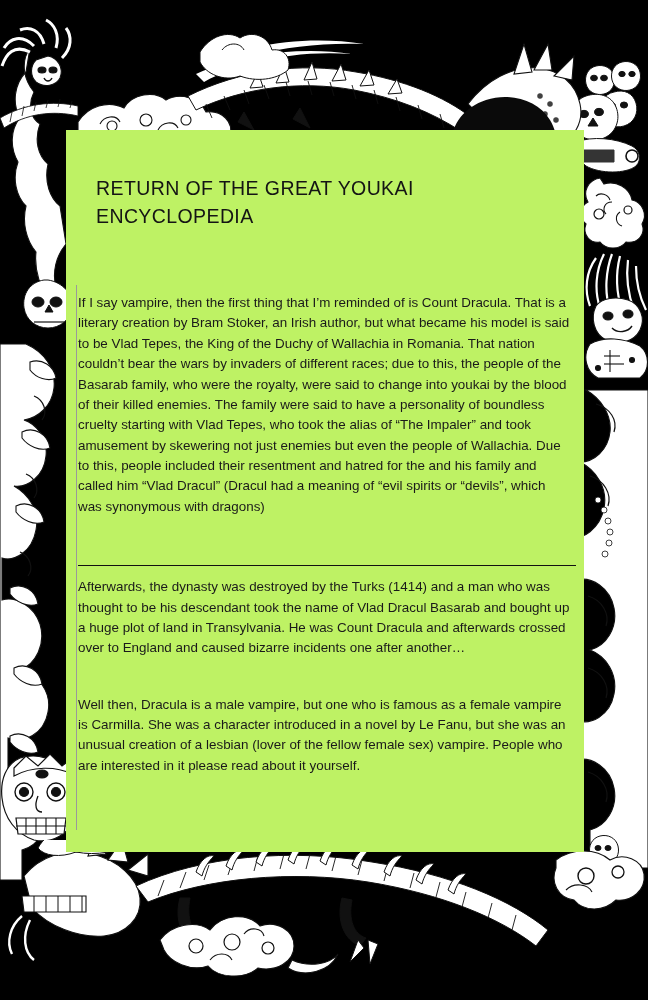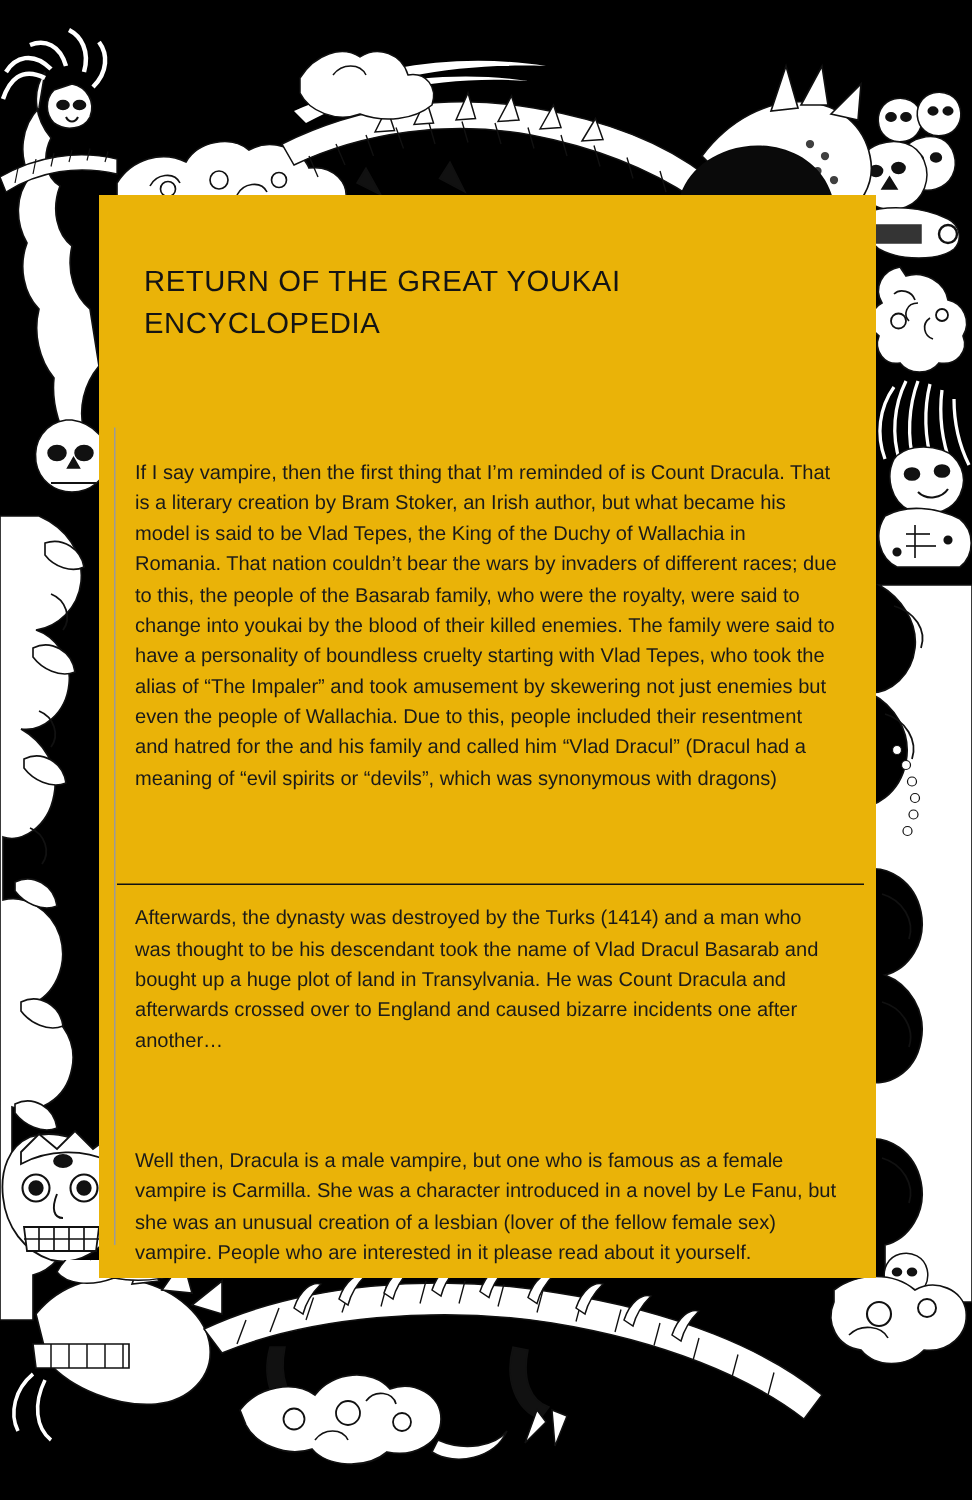--- a/index.html
+++ b/index.html
@@ -23,21 +23,21 @@
   }
   .art-layer svg { display: block; }
 
   
   #content-panel {
     position: absolute;
     left: 66px;
     top: 130px;
     width: 518px;
     height: 722px;
-    background: #eab308;
+    background: #bef264;
     z-index: 5;
   }
 
   #page-title {
     position: absolute;
     left: 30px;
     top: 32px;
     width: 420px;
     font-size: 19.5px;
     line-height: 1.42;
@@ -52,21 +52,21 @@
     left: 12px;
     top: 163px;
     width: 498px;
   }
 
   .para {
     font-size: 13.4px;
     line-height: 1.52;
     color: #1a1a1a;
     text-align: left;
-    margin: 12px;
+    margin: 0;
     padding: 0 6px 0 0;
   }
 
   .para-gap-1 { height: 48px; }
   .para-gap-2 { height: 36px; }
 
   hr.section-rule {
     border: 0;
     border-top: 1.6px solid #111;
     margin: 0 0 11px 0;

